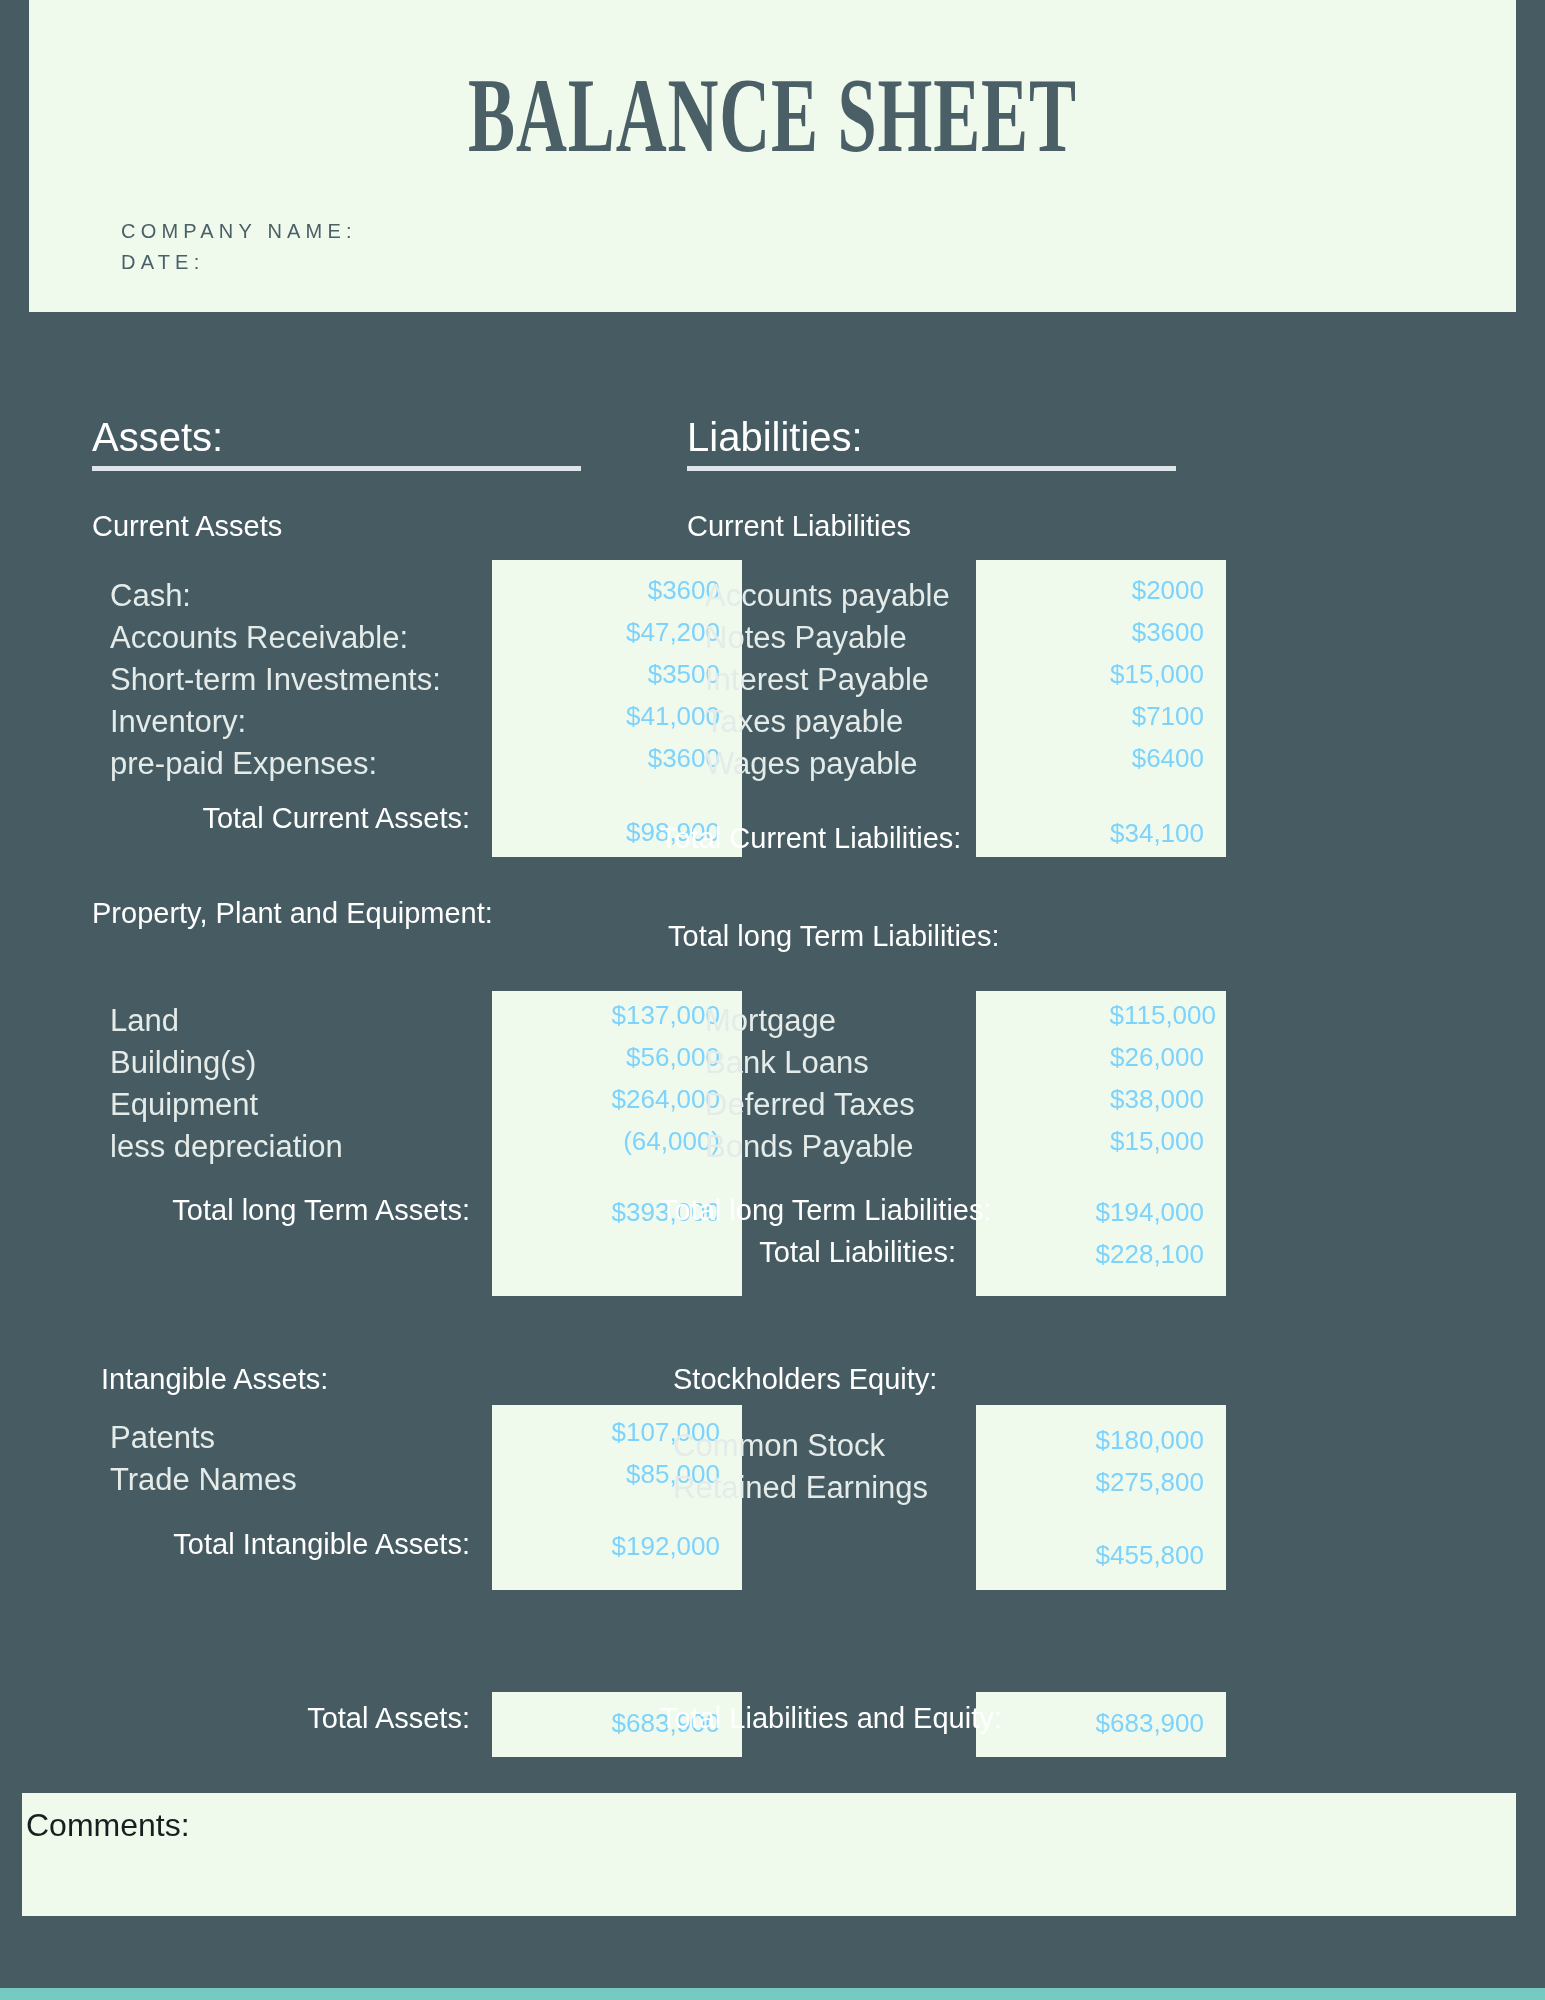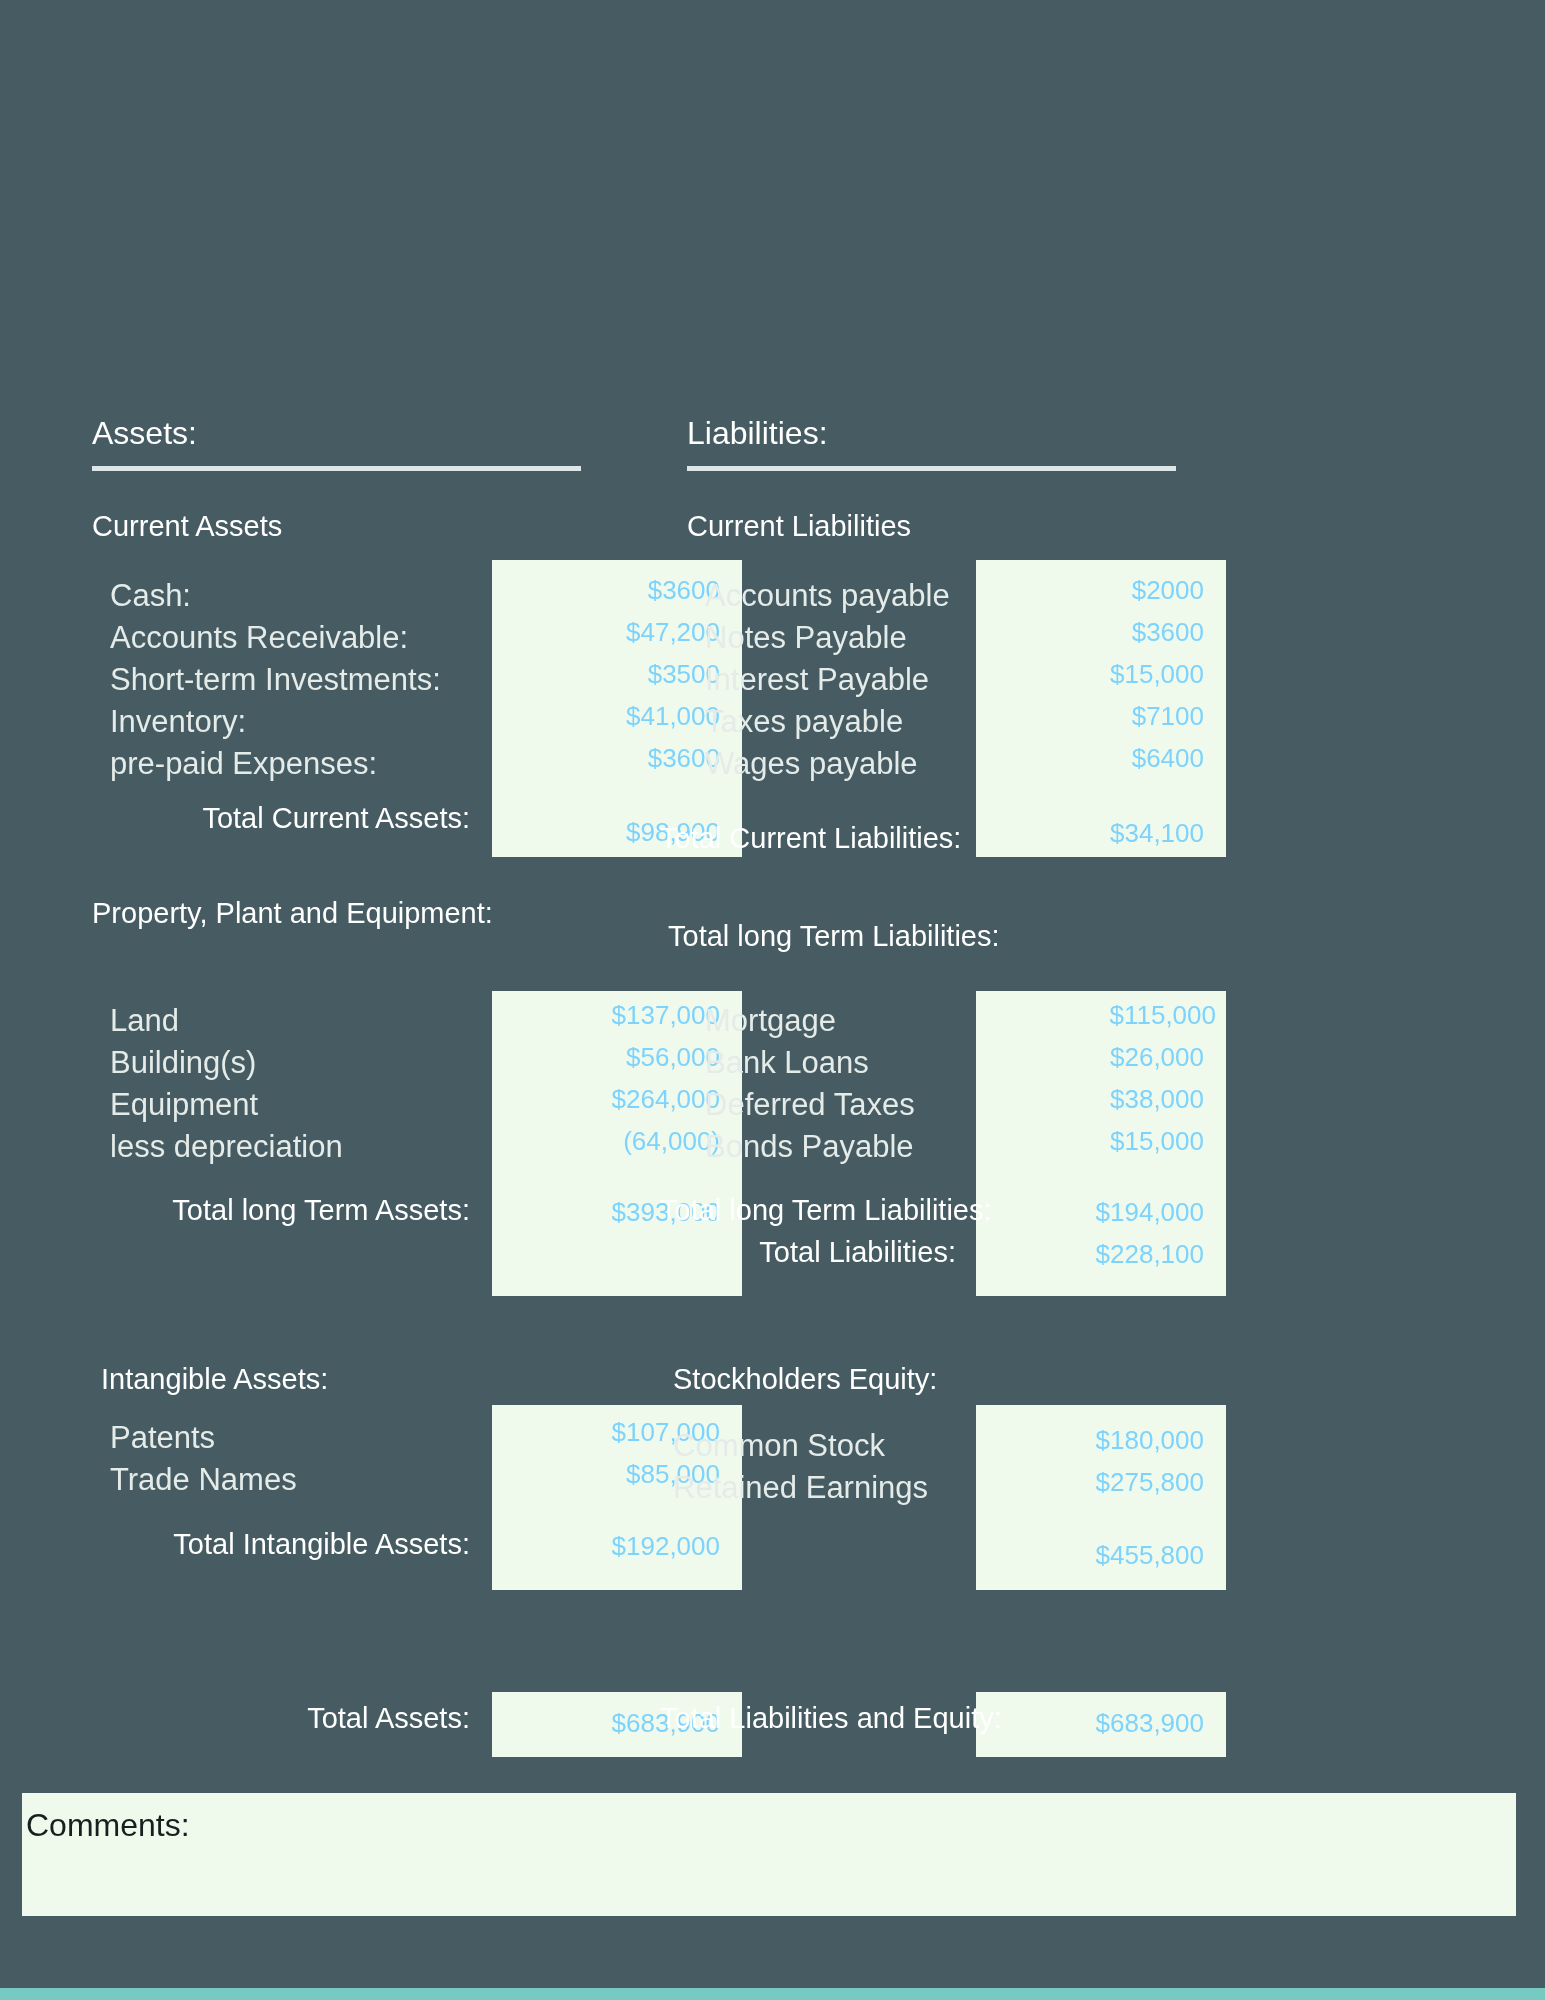--- a/index.html
+++ b/index.html
@@ -35,21 +35,21 @@
   .meta-company { top: 220px; }
   .meta-date    { top: 251px; }
 
   
   .col { position: absolute; top: 0; }
   .col-left  { left: 0px;   width: 760px; }
   .col-right { left: 660px; width: 885px; }
 
   .sec-title {
     position: absolute;
-    font-size: 32px; color: #ffffff; font-weight: 400;
+    font-size: 40px; color: #ffffff; font-weight: 400;
     white-space: nowrap;
   }
   .rule {
     position: absolute; height: 5px; background: #dfe6ea;
   }
   .grp-head {
     position: absolute;
     font-size: 29px; color: #ffffff; white-space: nowrap;
   }
 
@@ -88,20 +88,25 @@
   .footer-accent {
     position: absolute; left: 0; top: 1988px; width: 1545px; height: 12px;
     background: #76cac2;
   }
 </style>
 </head>
 <body>
 
 <div id="page">
 
+  <div class="header-panel">
+    <div class="doc-title">BALANCE SHEET</div>
+    <div class="meta-line meta-company">COMPANY NAME:</div>
+    <div class="meta-line meta-date">DATE:</div>
+  </div>
 
   <div class="col col-left">
 
     <div class="sec-title" style="left:92px; top:415px;">Assets:</div>
     <div class="rule" style="left:92px; top:466px; width:489px;"></div>
 
     <div class="grp-head" style="left:92px; top:510px;">Current Assets</div>
 
     <div class="vbox" style="left:492px; top:560px; width:250px; height:297px;"></div>
 

